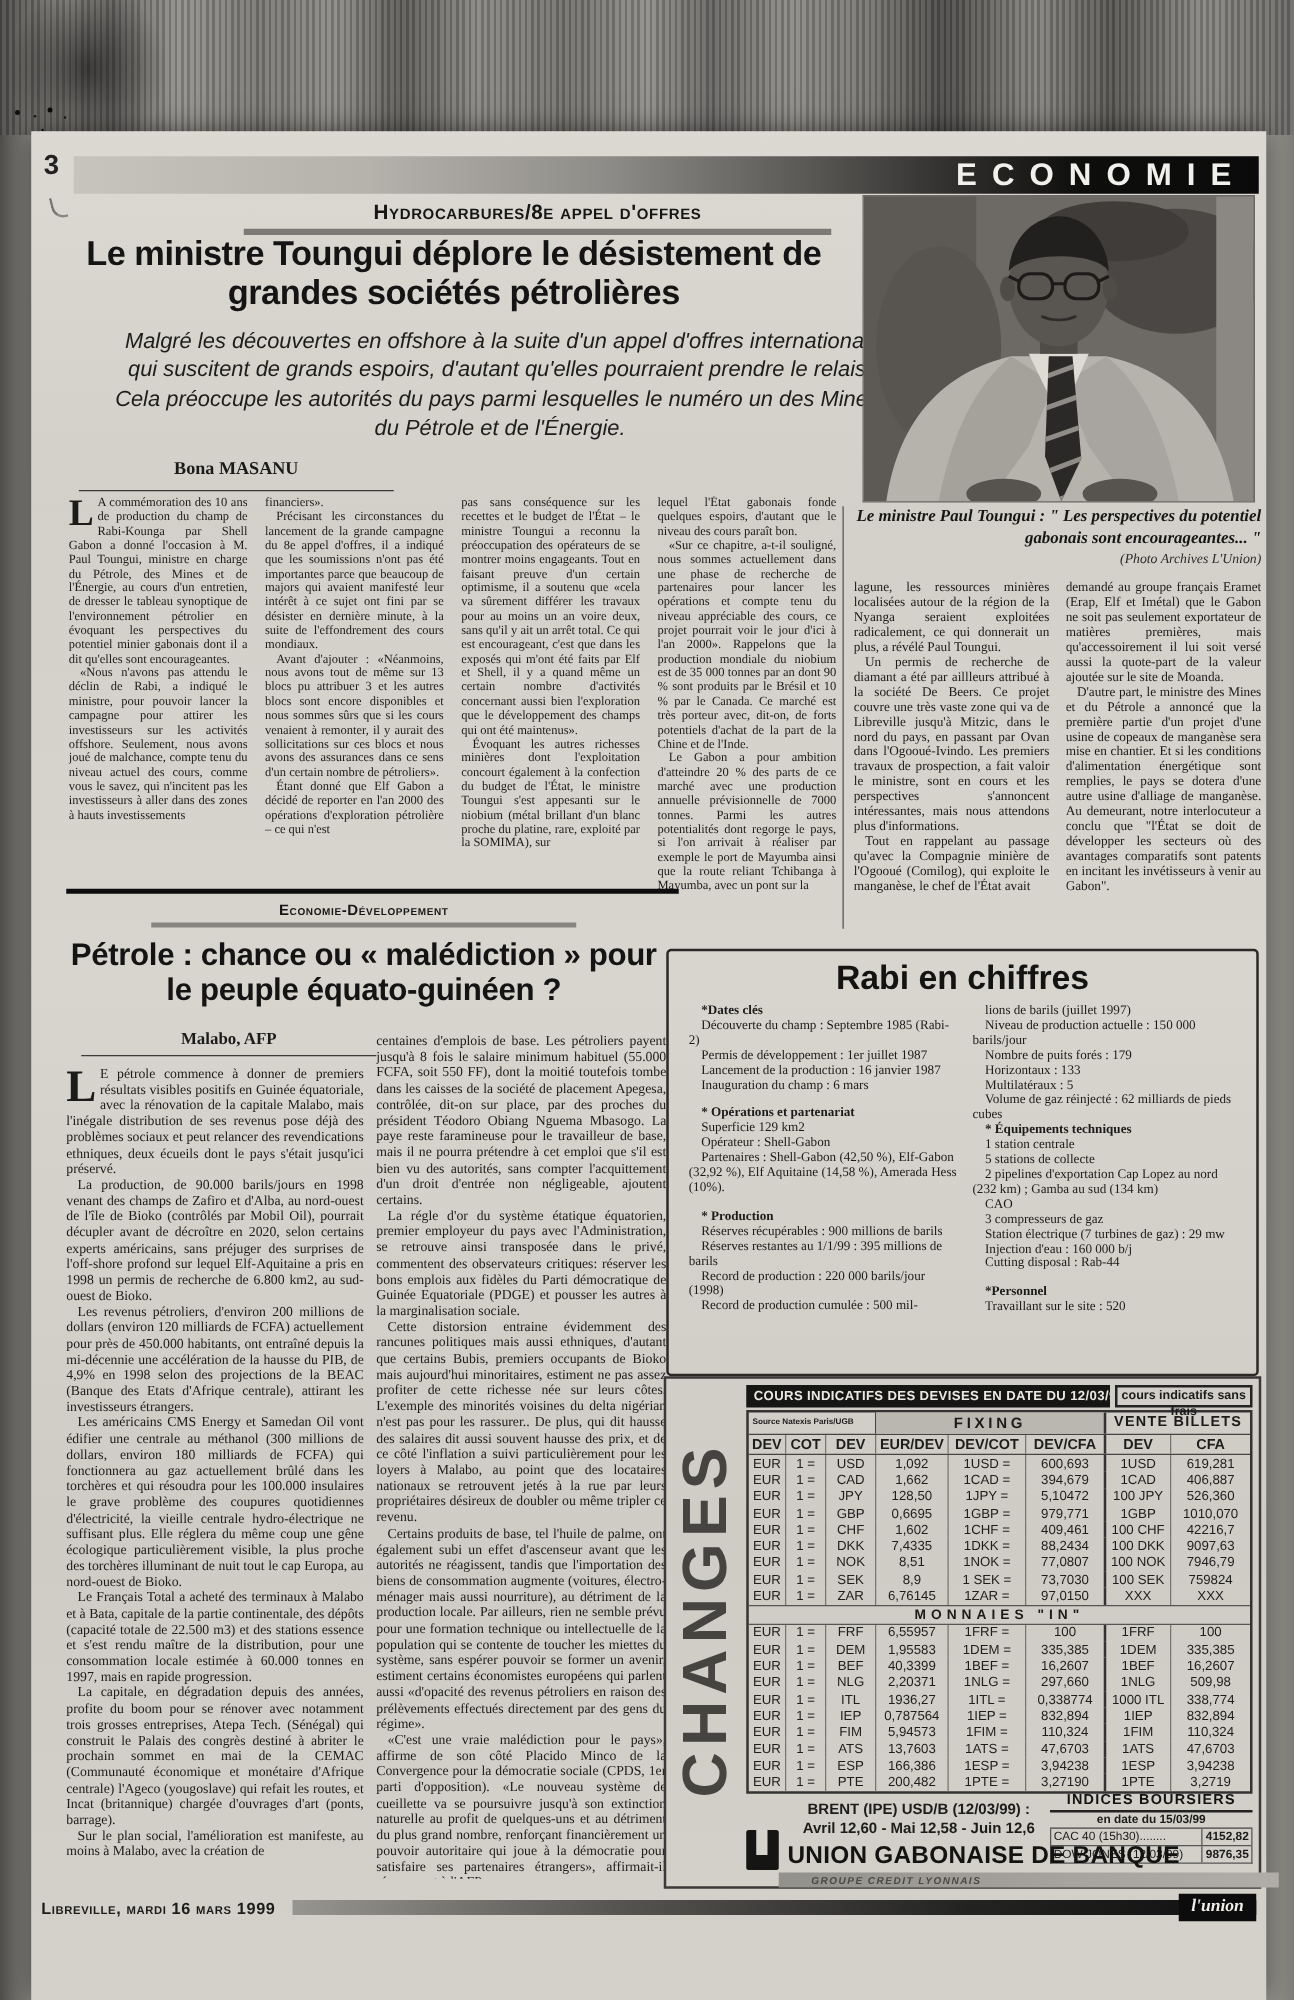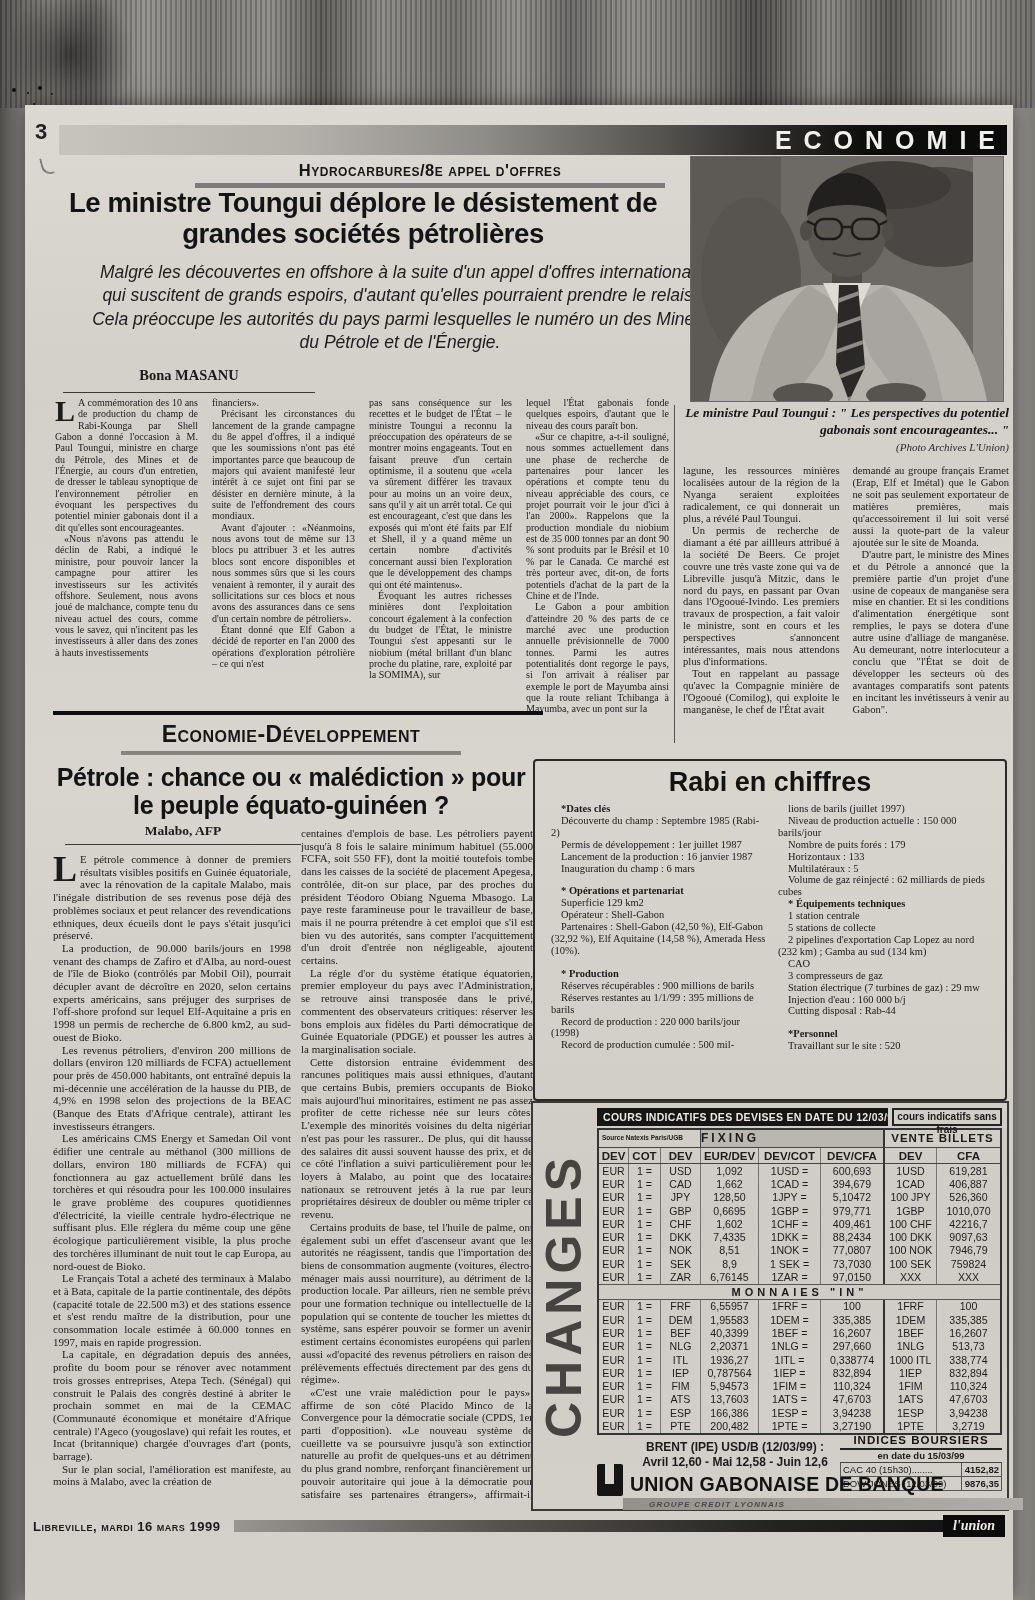--- a/index.html
+++ b/index.html
@@ -26,21 +26,21 @@
     position:absolute;left:25px;top:105px;width:988px;height:1495px;
     background:linear-gradient(180deg,#dcd9d3,#d3d0ca 20%,#d8d5cf 45%,#cfccc6 75%,#d4d1cb);
     box-shadow:0 0 20px rgba(0,0,0,.55);
     color:#1b1b1a;
   }
   .pagenum{position:absolute;left:10px;top:14px;font:800 22px "Liberation Sans",sans-serif;color:#222;}
   .ink-mark{position:absolute;left:16px;top:52px;width:10px;height:16px;border-left:2px solid rgba(40,40,40,.55);border-bottom:2px solid rgba(40,40,40,.45);border-radius:0 0 0 10px;transform:rotate(-14deg);}
   .secbar{
     position:absolute;left:34px;top:20px;width:948px;height:30px;
     background:linear-gradient(90deg,#c7c4be 0%,#b5b2ac 25%,#8e8c88 45%,#5a5855 62%,#2a2928 76%,#0e0e0d 85%,#0a0a0a 100%);
-    display:flex;align-items:center;justify-content:flex-end;box-sizing:border-box;
+    display:flex;align-items:center;justify-content:flex-end;padding-right:10px;box-sizing:border-box;
   }
   .sectitle{color:#f2f0ec;font:800 25px "Liberation Sans",sans-serif;letter-spacing:12px;white-space:nowrap;}
 
   
   .a1kicker{position:absolute;left:170px;top:56px;width:470px;text-align:center;}
   .kick-text{font:700 16.5px "Liberation Sans",sans-serif;font-variant:small-caps;letter-spacing:.5px;color:#161616;}
   .kick-rule{height:5px;background:#7c7a76;margin-top:3px;}
   .a1head{position:absolute;left:18px;top:82px;width:640px;text-align:center;font:800 27.5px/1.14 "Liberation Sans",sans-serif;color:#141414;letter-spacing:-.4px;}
   .a1stand{position:absolute;left:25px;top:156px;width:628px;text-align:center;font:italic 17.5px/1.33 "Liberation Sans",sans-serif;color:#1d1d1c;margin-left:36px;}
   .byline-wrap{position:absolute;left:38px;top:262px;width:252px;text-align:center;font:700 14.5px "Liberation Serif",serif;border-bottom:1.5px solid #3a3a38;padding-bottom:8px;}
@@ -59,21 +59,21 @@
   .photo{position:absolute;left:666px;top:52px;width:312px;height:244px;background:#565350;outline:1px solid #6a6865;}
   .caption{position:absolute;left:650px;top:300px;width:334px;text-align:right;}
   .cap1{font:italic 700 13.5px/1.25 "Liberation Serif",serif;color:#161615;}
   .cap2{font:italic 11px "Liberation Serif",serif;margin-top:2px;color:#2a2a29;}
 
   .hrule-black{position:absolute;left:28px;top:606px;width:490px;height:4px;background:#0d0d0d;}
 
   
   .a2{position:absolute;left:24px;top:616px;width:484px;height:782px;}
   .a2kicker{width:340px;margin:0 auto;text-align:center;}
-  .a2kicker .kick-text{font-size:23px;}
+  .a2kicker .kick-text{font-size:12px;}
   .a2kicker .kick-rule{height:4px;background:#86847f;}
   .a2head{margin-top:8px;text-align:center;font:800 25px/1.12 "Liberation Sans",sans-serif;color:#141414;letter-spacing:-.3px;}
   .a2byline{position:absolute;left:16px;top:102px;width:236px;text-align:center;font:700 13.5px "Liberation Serif",serif;border-bottom:1.5px solid #3a3a38;padding-bottom:5px;}
   .a2col{position:absolute;overflow:hidden;font:11px/12.7px "Liberation Serif",serif;text-align:justify;}
   .a2colA{left:4px;top:132px;width:238px;height:650px;}
   .a2colB{left:252px;top:106px;width:232px;height:676px;}
 
   
   .rabi{position:absolute;left:508px;top:654px;width:474px;height:342px;border:2.5px solid #2a2928;border-radius:4px;box-sizing:border-box;}
   .rabi-title{text-align:center;font:800 27px "Liberation Sans",sans-serif;margin-top:6px;color:#131312;}
@@ -91,21 +91,21 @@
     writing-mode:vertical-rl;transform:rotate(180deg);
     font:900 50px "Liberation Sans",sans-serif;letter-spacing:5px;color:#454441;
   }
   .changes-main{position:absolute;left:64px;top:5px;right:5px;bottom:5px;}
   .ct-titlerow{display:flex;height:18px;}
   .ct-title{flex:1;background:#161615;color:#ece9e4;font:700 10.5px/18px "Liberation Sans",sans-serif;padding:0 6px;letter-spacing:.3px;white-space:nowrap;overflow:hidden;}
   .ct-note{width:110px;margin-left:4px;border:2px solid #222;font:700 10px/13px "Liberation Sans",sans-serif;text-align:center;box-sizing:border-box;}
   .ct-table{border:2px solid #333;margin-top:2px;}
   .ct-subrow{display:grid;grid-template-columns:102px 184px 1fr;height:17px;border-bottom:1px solid #444;}
   .ct-source{font:700 6.5px/16px "Liberation Sans",sans-serif;padding-left:3px;border-right:1px solid #444;}
-  .ct-fixing{background:#bab7b1;text-align:left;font:800 12px/17px "Liberation Sans",sans-serif;letter-spacing:3px;border-right:2px solid #333;}
+  .ct-fixing{background:#bab7b1;text-align:center;font:800 12px/17px "Liberation Sans",sans-serif;letter-spacing:3px;border-right:2px solid #333;}
   .ct-vente{text-align:center;font:800 11.5px/17px "Liberation Sans",sans-serif;letter-spacing:1px;}
   .ct-grid{display:grid;grid-template-columns:30px 32px 40px 58px 62px 64px 52px 1fr;grid-auto-rows:13.3px;align-items:stretch;}
   .ct-grid.head{grid-auto-rows:15px;border-bottom:1px solid #444;}
   .ct-grid.head .tc{font:800 11.5px "Liberation Sans",sans-serif;}
   .tc{font:10.6px "Liberation Sans",sans-serif;color:#1d1d1c;border-right:1px solid #77756f;display:flex;align-items:center;justify-content:center;white-space:nowrap;overflow:hidden;}
   .tc.c5{border-right:2px solid #333;}
   .tc.c7{border-right:none;}
   .ct-monnaies{height:14px;text-align:center;font:800 11px/14px "Liberation Sans",sans-serif;letter-spacing:4px;border-top:1px solid #555;border-bottom:1px solid #555;}
   .brent{position:absolute;left:12px;top:332px;width:252px;text-align:center;font:700 12px/15px "Liberation Sans",sans-serif;color:#1c1c1b;}
   .indices{position:absolute;right:0;top:326px;width:162px;}
@@ -425,21 +425,21 @@
             <div class="tc c5">16,2607</div>
             <div class="tc c6">1BEF</div>
             <div class="tc c7">16,2607</div>
             <div class="tc c0">EUR</div>
             <div class="tc c1">1 =</div>
             <div class="tc c2">NLG</div>
             <div class="tc c3">2,20371</div>
             <div class="tc c4">1NLG =</div>
             <div class="tc c5">297,660</div>
             <div class="tc c6">1NLG</div>
-            <div class="tc c7">513,73</div>
+            <div class="tc c7">509,98</div>
             <div class="tc c0">EUR</div>
             <div class="tc c1">1 =</div>
             <div class="tc c2">ITL</div>
             <div class="tc c3">1936,27</div>
             <div class="tc c4">1ITL =</div>
             <div class="tc c5">0,338774</div>
             <div class="tc c6">1000 ITL</div>
             <div class="tc c7">338,774</div>
             <div class="tc c0">EUR</div>
             <div class="tc c1">1 =</div>

